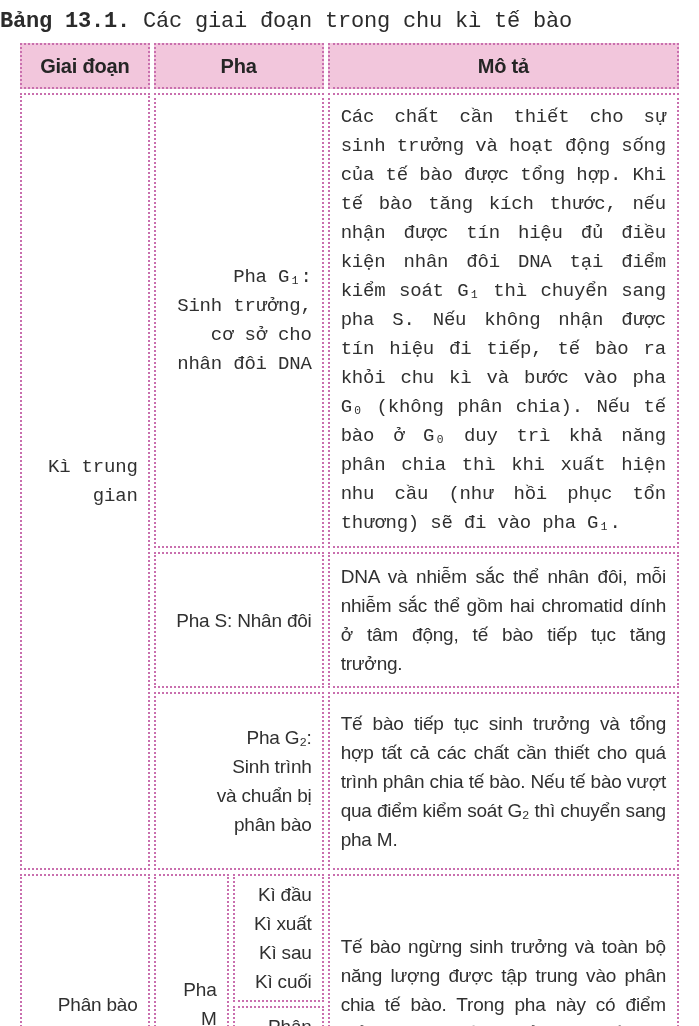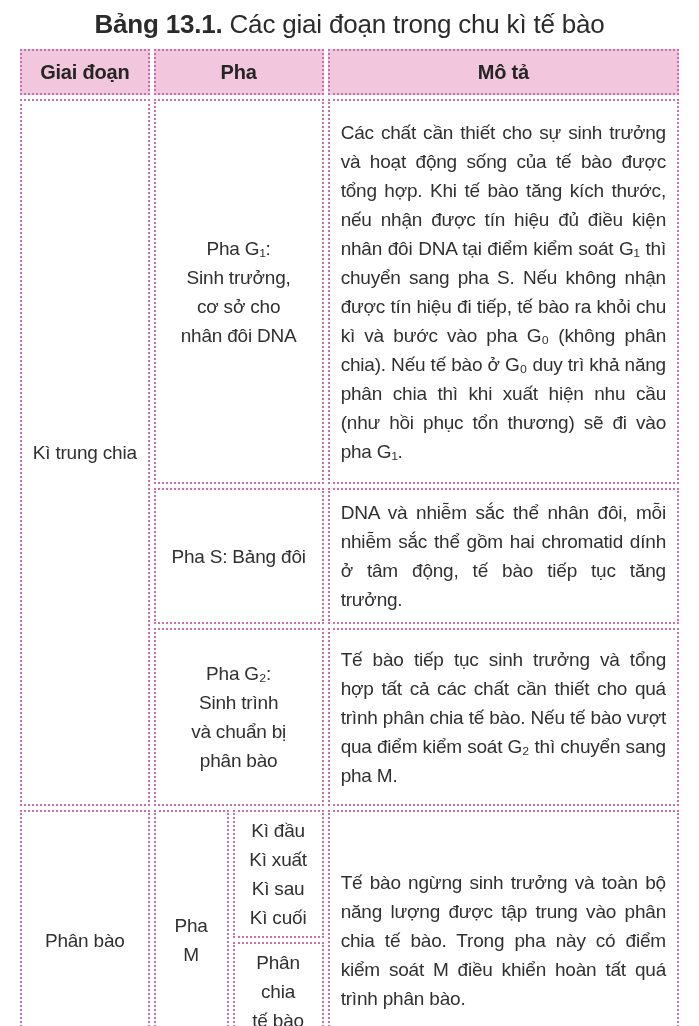--- a/index.html
+++ b/index.html
@@ -2,49 +2,50 @@
 <html lang="vi"><head>
 <meta charset="utf-8">
 <style>
   html,body{margin:0;padding:0;}
   body{
     width:699px;height:1026px;background:#ffffff;
     font-family:"Liberation Sans","DejaVu Sans",sans-serif;
     color:#303030;overflow:hidden;
   }
   .caption{
-    text-align:center;font-size:26px;margin-top:9px;letter-spacing:-0.2px;
+    font-size:22px;margin-top:9px;letter-spacing:-0.2px;
     color:#2b2b2b;
+    font-family:Liberation Mono, monospace;
   }
   .caption .b{font-weight:bold;}
   table{
     border-collapse:separate;border-spacing:4px;table-layout:fixed;
     width:667px;margin:5px auto 0 auto;
   }
   td,th{
     border:2px dotted #c96fae;
     vertical-align:middle;
     font-size:19px;line-height:29px;letter-spacing:-0.2px;
     padding:6px 11px;
     overflow:hidden;
   }
   th{
     background:#f2c6dc;
     text-align:center;font-weight:bold;font-size:20px;
     height:34px;padding:4px 18px;color:#252525;
   }
   col.c1{width:128px;} col.c2a{width:74px;} col.c2b{width:90px;} col.c3{width:347px;}
-  .tr-g1 td{height:365px;}
+  .tr-g1 td{height:365px;font-family:Liberation Mono, monospace;}
   .tr-s  td{height:112px;}
   .tr-g2 td{height:158px;}
   .tr-ma td{height:115px;}
   .tr-mb td{height:108px;}
   td.desc{text-align:justify;text-justify:inter-word;padding:8px 11px;}
   td.phase,td.stage,td.subphase{
-    text-align:center;white-space:pre-line;padding:4px 10px;
+    text-align:right;white-space:pre-line;padding:4px 10px;
   }
 </style>
 </head>
 <body>
 
 <div class="caption">
   <span class="b">Bảng 13.1.</span>
   <span>Các giai đoạn trong chu kì tế bào</span>
 </div>
 
@@ -56,30 +57,30 @@
       <col class="c3">
   </colgroup>
   <tbody>
       <tr class="tr-header">
     <th>Giai đoạn</th>
     <th colspan="2">Pha</th>
     <th>Mô tả</th>
   </tr>
 
   <tr class="tr-g1">
-    <td class="stage" rowspan="3">Kì trung chia</td>
+    <td class="stage" rowspan="3">Kì trung gian</td>
     <td class="phase" colspan="2">Pha G₁:
 Sinh trưởng,
 cơ sở cho
 nhân đôi DNA</td>
     <td class="desc">Các chất cần thiết cho sự sinh trưởng và hoạt động sống của tế bào được tổng hợp. Khi tế bào tăng kích thước, nếu nhận được tín hiệu đủ điều kiện nhân đôi DNA tại điểm kiểm soát G₁ thì chuyển sang pha S. Nếu không nhận được tín hiệu đi tiếp, tế bào ra khỏi chu kì và bước vào pha G₀ (không phân chia). Nếu tế bào ở G₀ duy trì khả năng phân chia thì khi xuất hiện nhu cầu (như hồi phục tổn thương) sẽ đi vào pha G₁.</td>
   </tr>
 
   <tr class="tr-s">
-    <td class="phase" colspan="2">Pha S: Bảng đôi</td>
+    <td class="phase" colspan="2">Pha S: Nhân đôi</td>
     <td class="desc">DNA và nhiễm sắc thể nhân đôi, mỗi nhiễm sắc thể gồm hai chromatid dính ở tâm động, tế bào tiếp tục tăng trưởng.</td>
   </tr>
 
   <tr class="tr-g2">
     <td class="phase" colspan="2">Pha G₂:
 Sinh trình
 và chuẩn bị
 phân bào</td>
     <td class="desc">Tế bào tiếp tục sinh trưởng và tổng hợp tất cả các chất cần thiết cho quá trình phân chia tế bào. Nếu tế bào vượt qua điểm kiểm soát G₂ thì chuyển sang pha M.</td>
   </tr>

